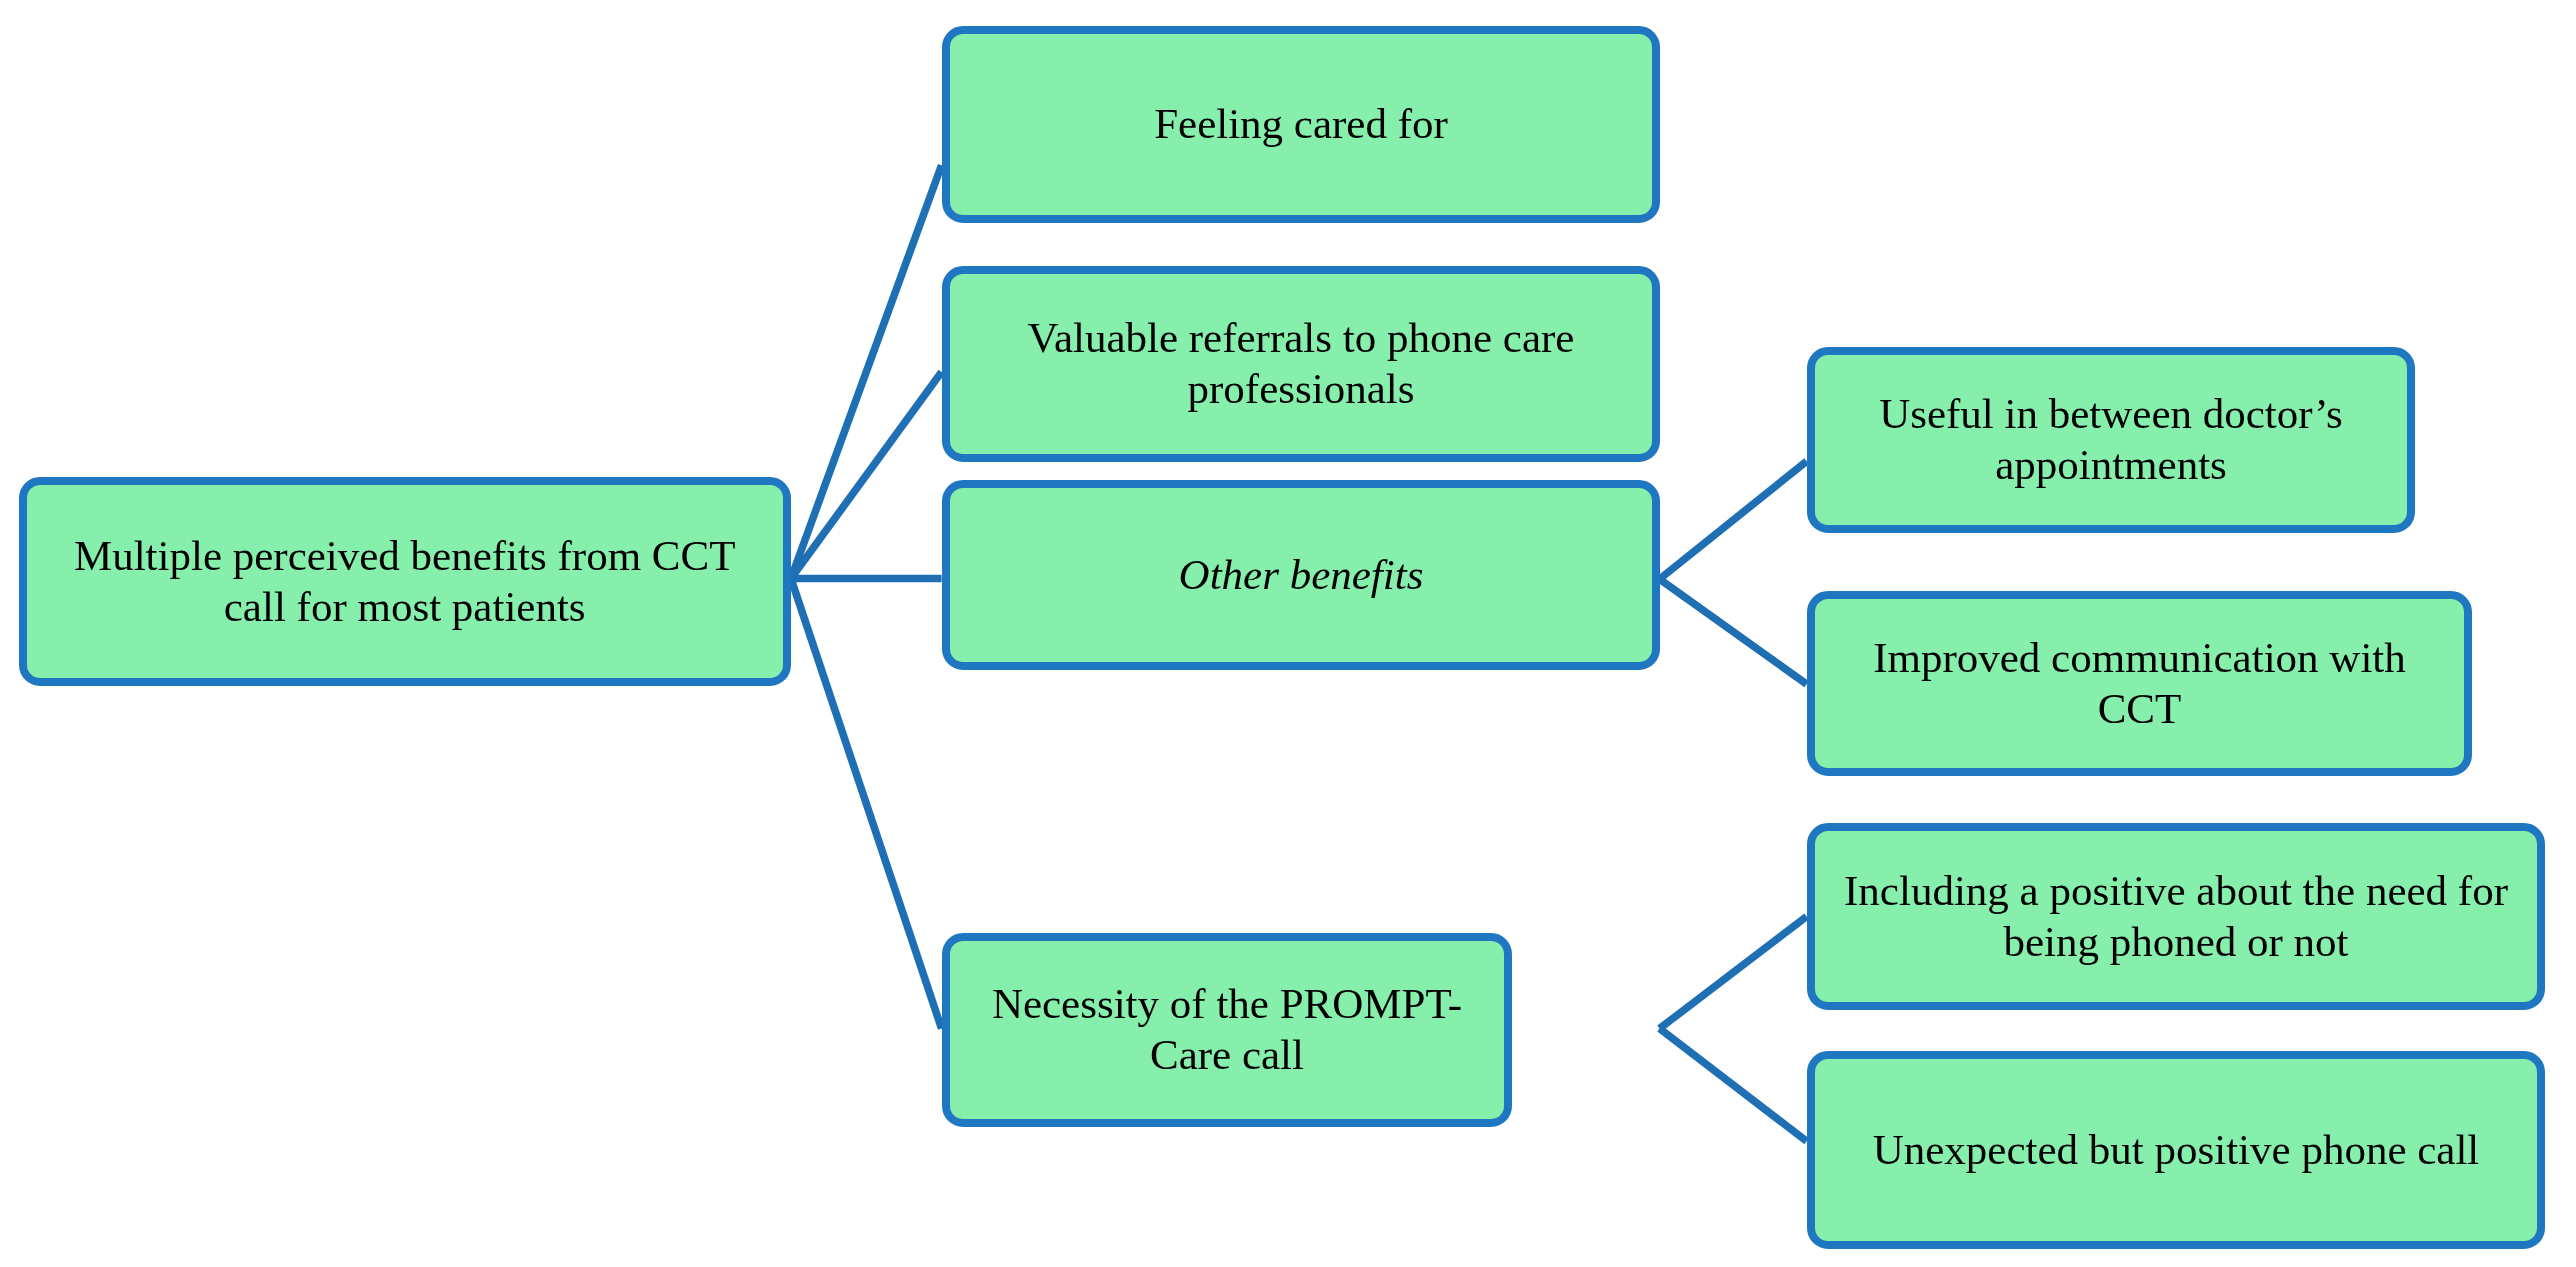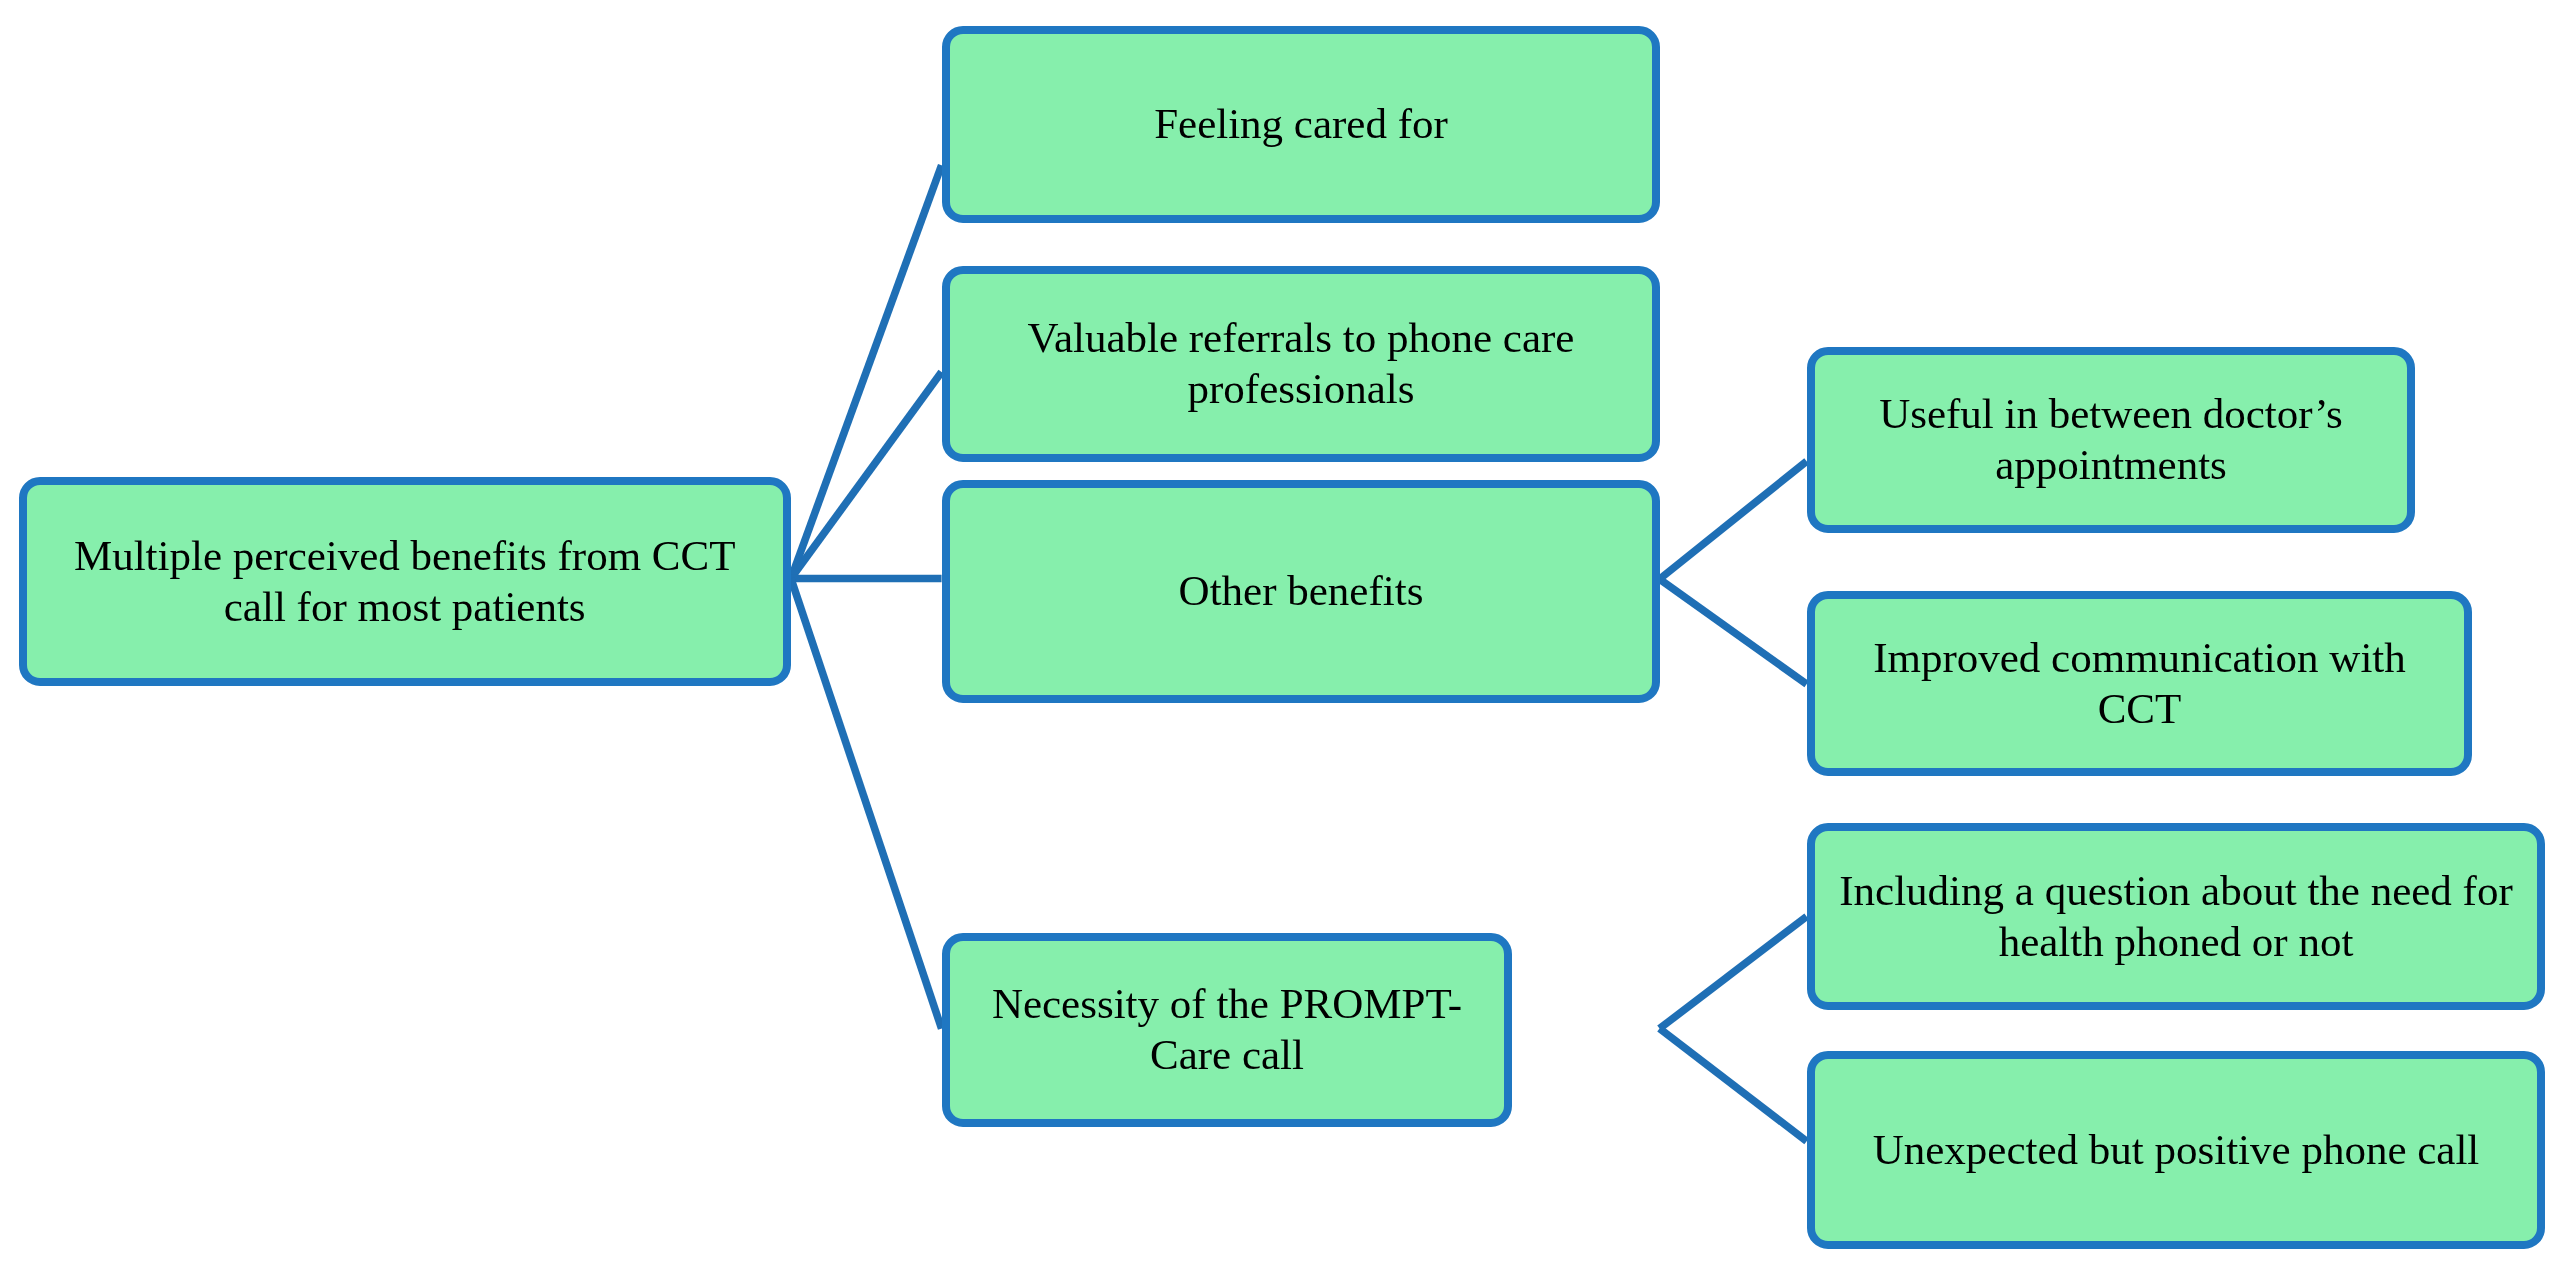--- a/index.html
+++ b/index.html
@@ -35,21 +35,21 @@
     color:#000000;
     font-size:43px;
     line-height:1.18;
     padding:0 16.3px;
     display:block;
   }
   
   #node-root          { left:18.7px;   top:477px;  width:772px; height:209px; }
   #node-feeling       { left:942px; top:26px;   width:718px; height:197px; }
   #node-referrals     { left:942px; top:266px;  width:718px; height:196px; }
-  #node-other         { left:942px; top:480px;  width:718px; height:223px; }
+  #node-other         { left:942px; top:480px;  width:718px; height:190px;font-style:italic; }
   #node-necessity     { left:942px; top:933px; width:570px; height:194px; }
   #node-useful        { left:1807px; top:347px;  width:608px; height:186px; }
   #node-improved      { left:1807px; top:591px; width:665px; height:185px; }
   #node-question      { left:1807px; top:823px; width:738px; height:187px; }
   #node-unexpected    { left:1807px; top:1051px; width:738px; height:198px; }
 </style>
 </head>
 <body>
 
 <div id="stage">
@@ -92,21 +92,21 @@
 
   <div class="node" id="node-useful">
     <span class="label">Useful in between doctor’s appointments</span>
   </div>
 
   <div class="node" id="node-improved">
     <span class="label">Improved communication with CCT</span>
   </div>
 
   <div class="node" id="node-question">
-    <span class="label">Including a question about the need for health phoned or not</span>
+    <span class="label">Including a positive about the need for being phoned or not</span>
   </div>
 
   <div class="node" id="node-unexpected">
     <span class="label">Unexpected but positive phone call</span>
   </div>
 
 </div>
 
 
 </body></html>

